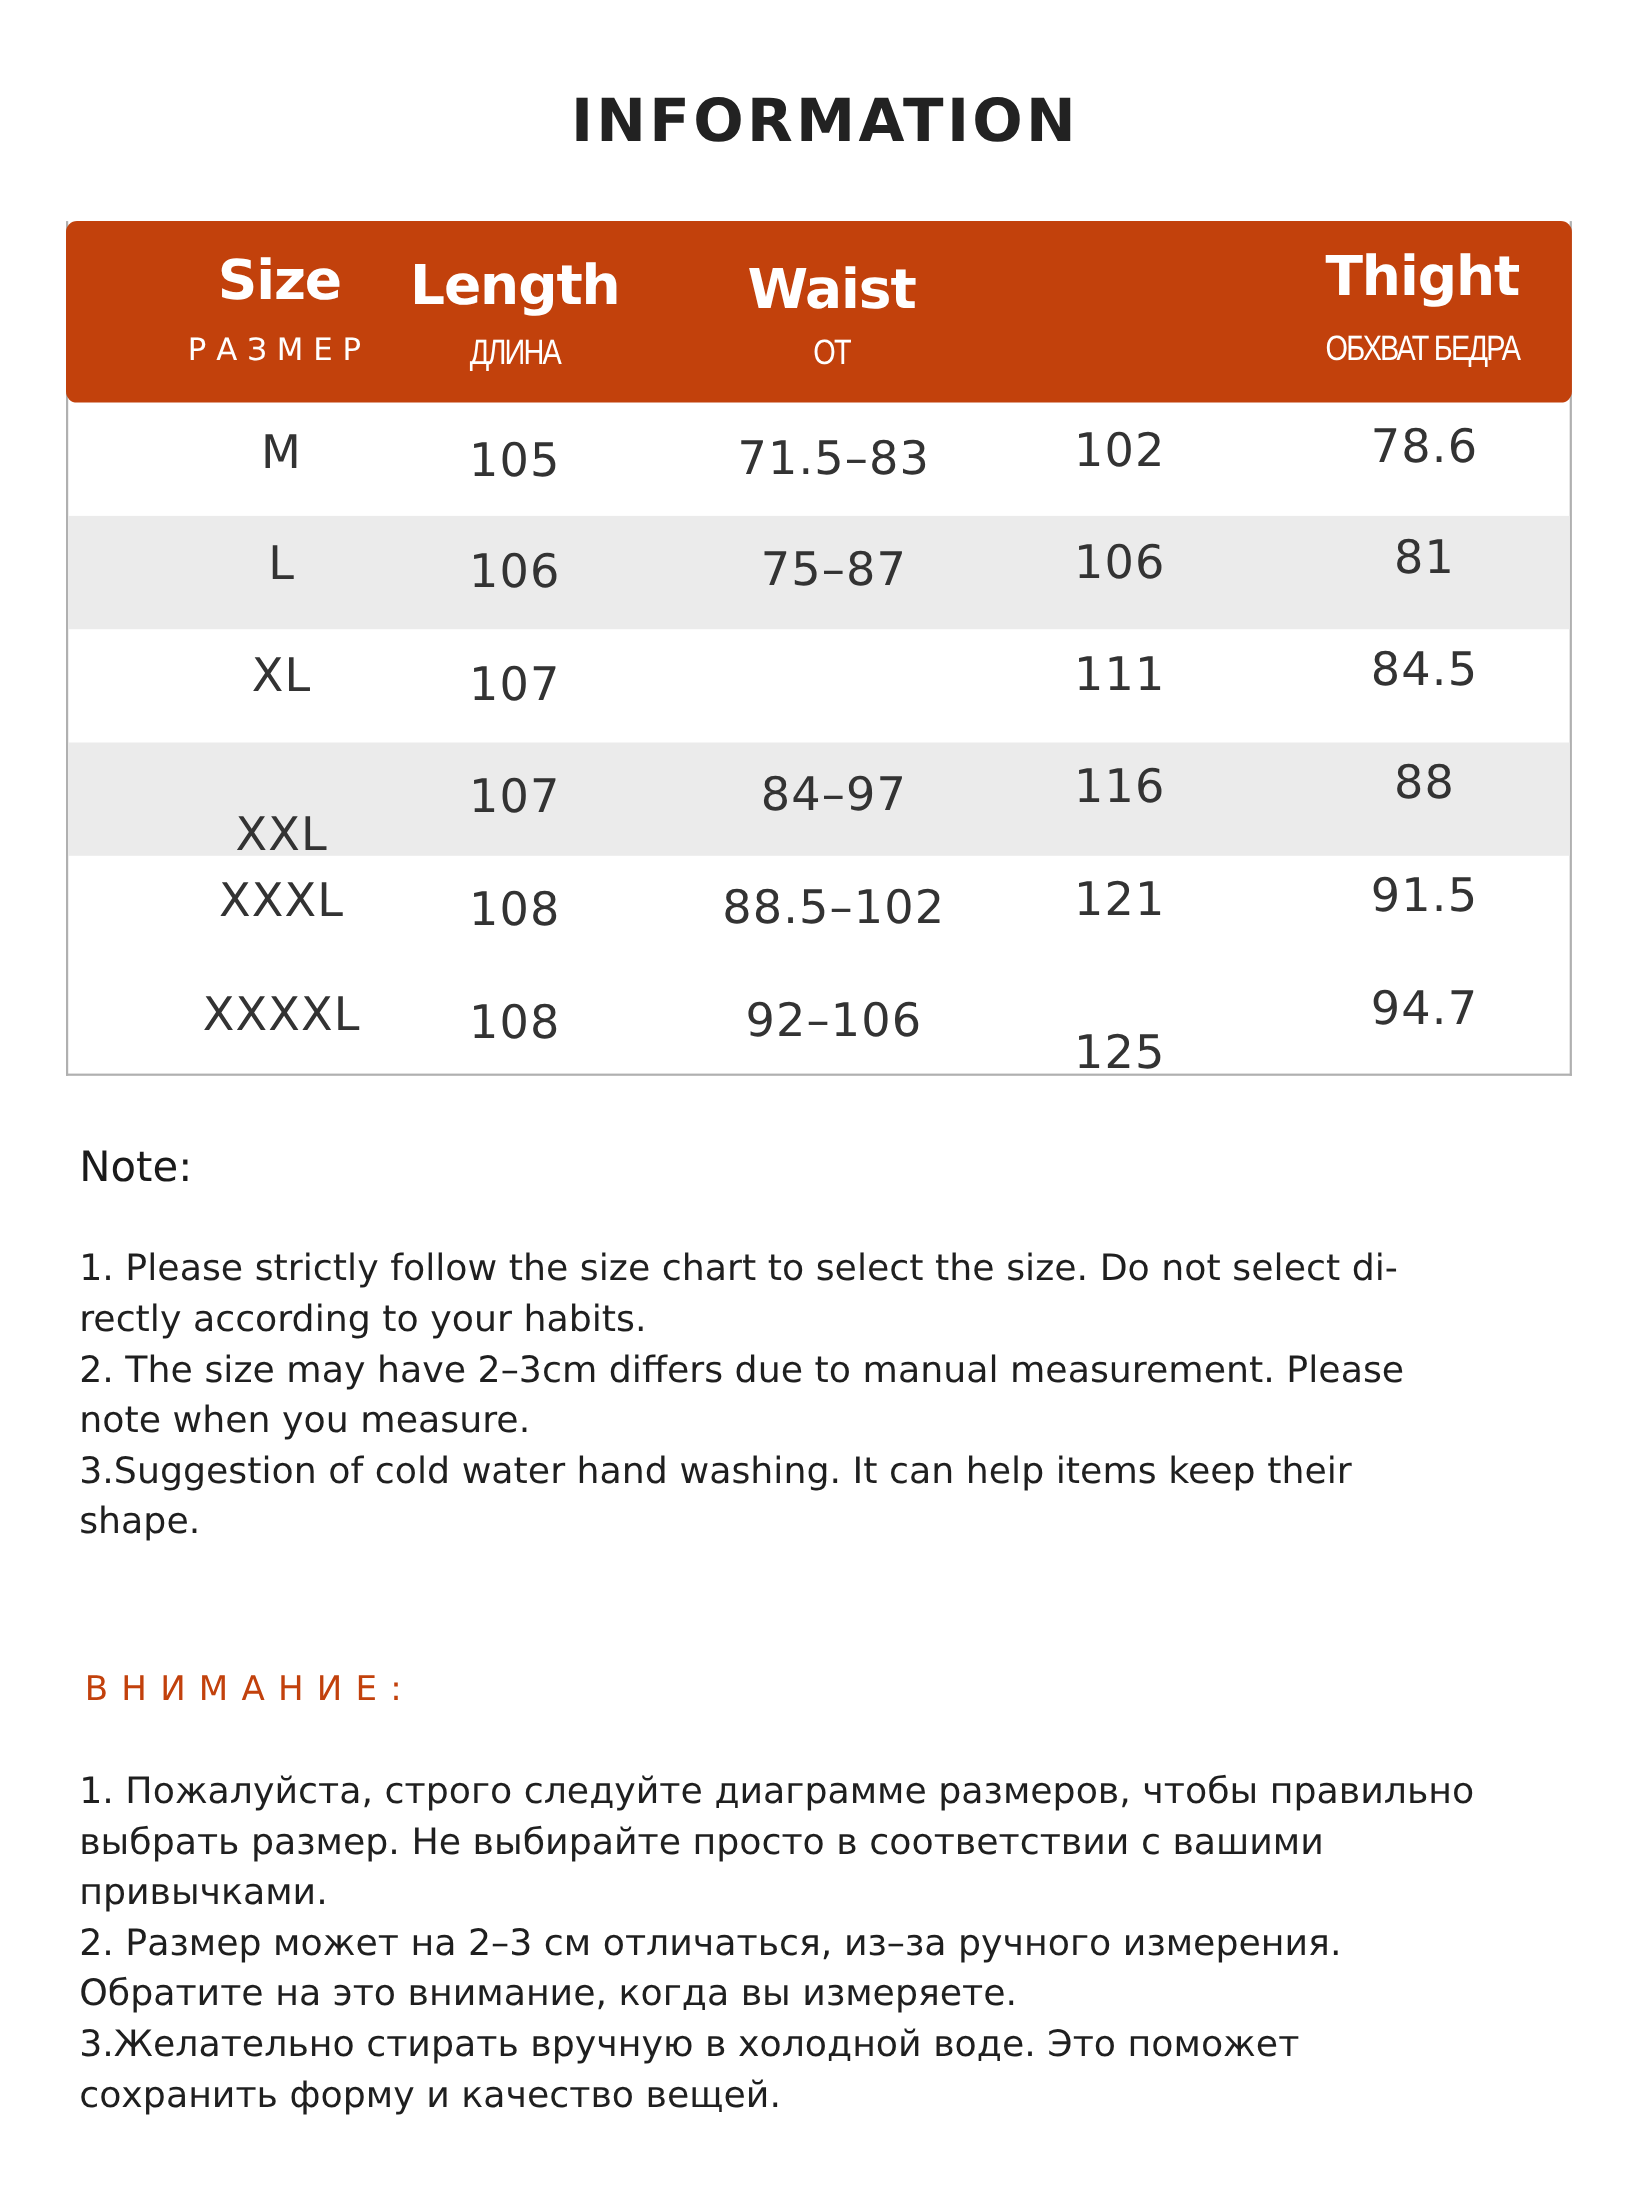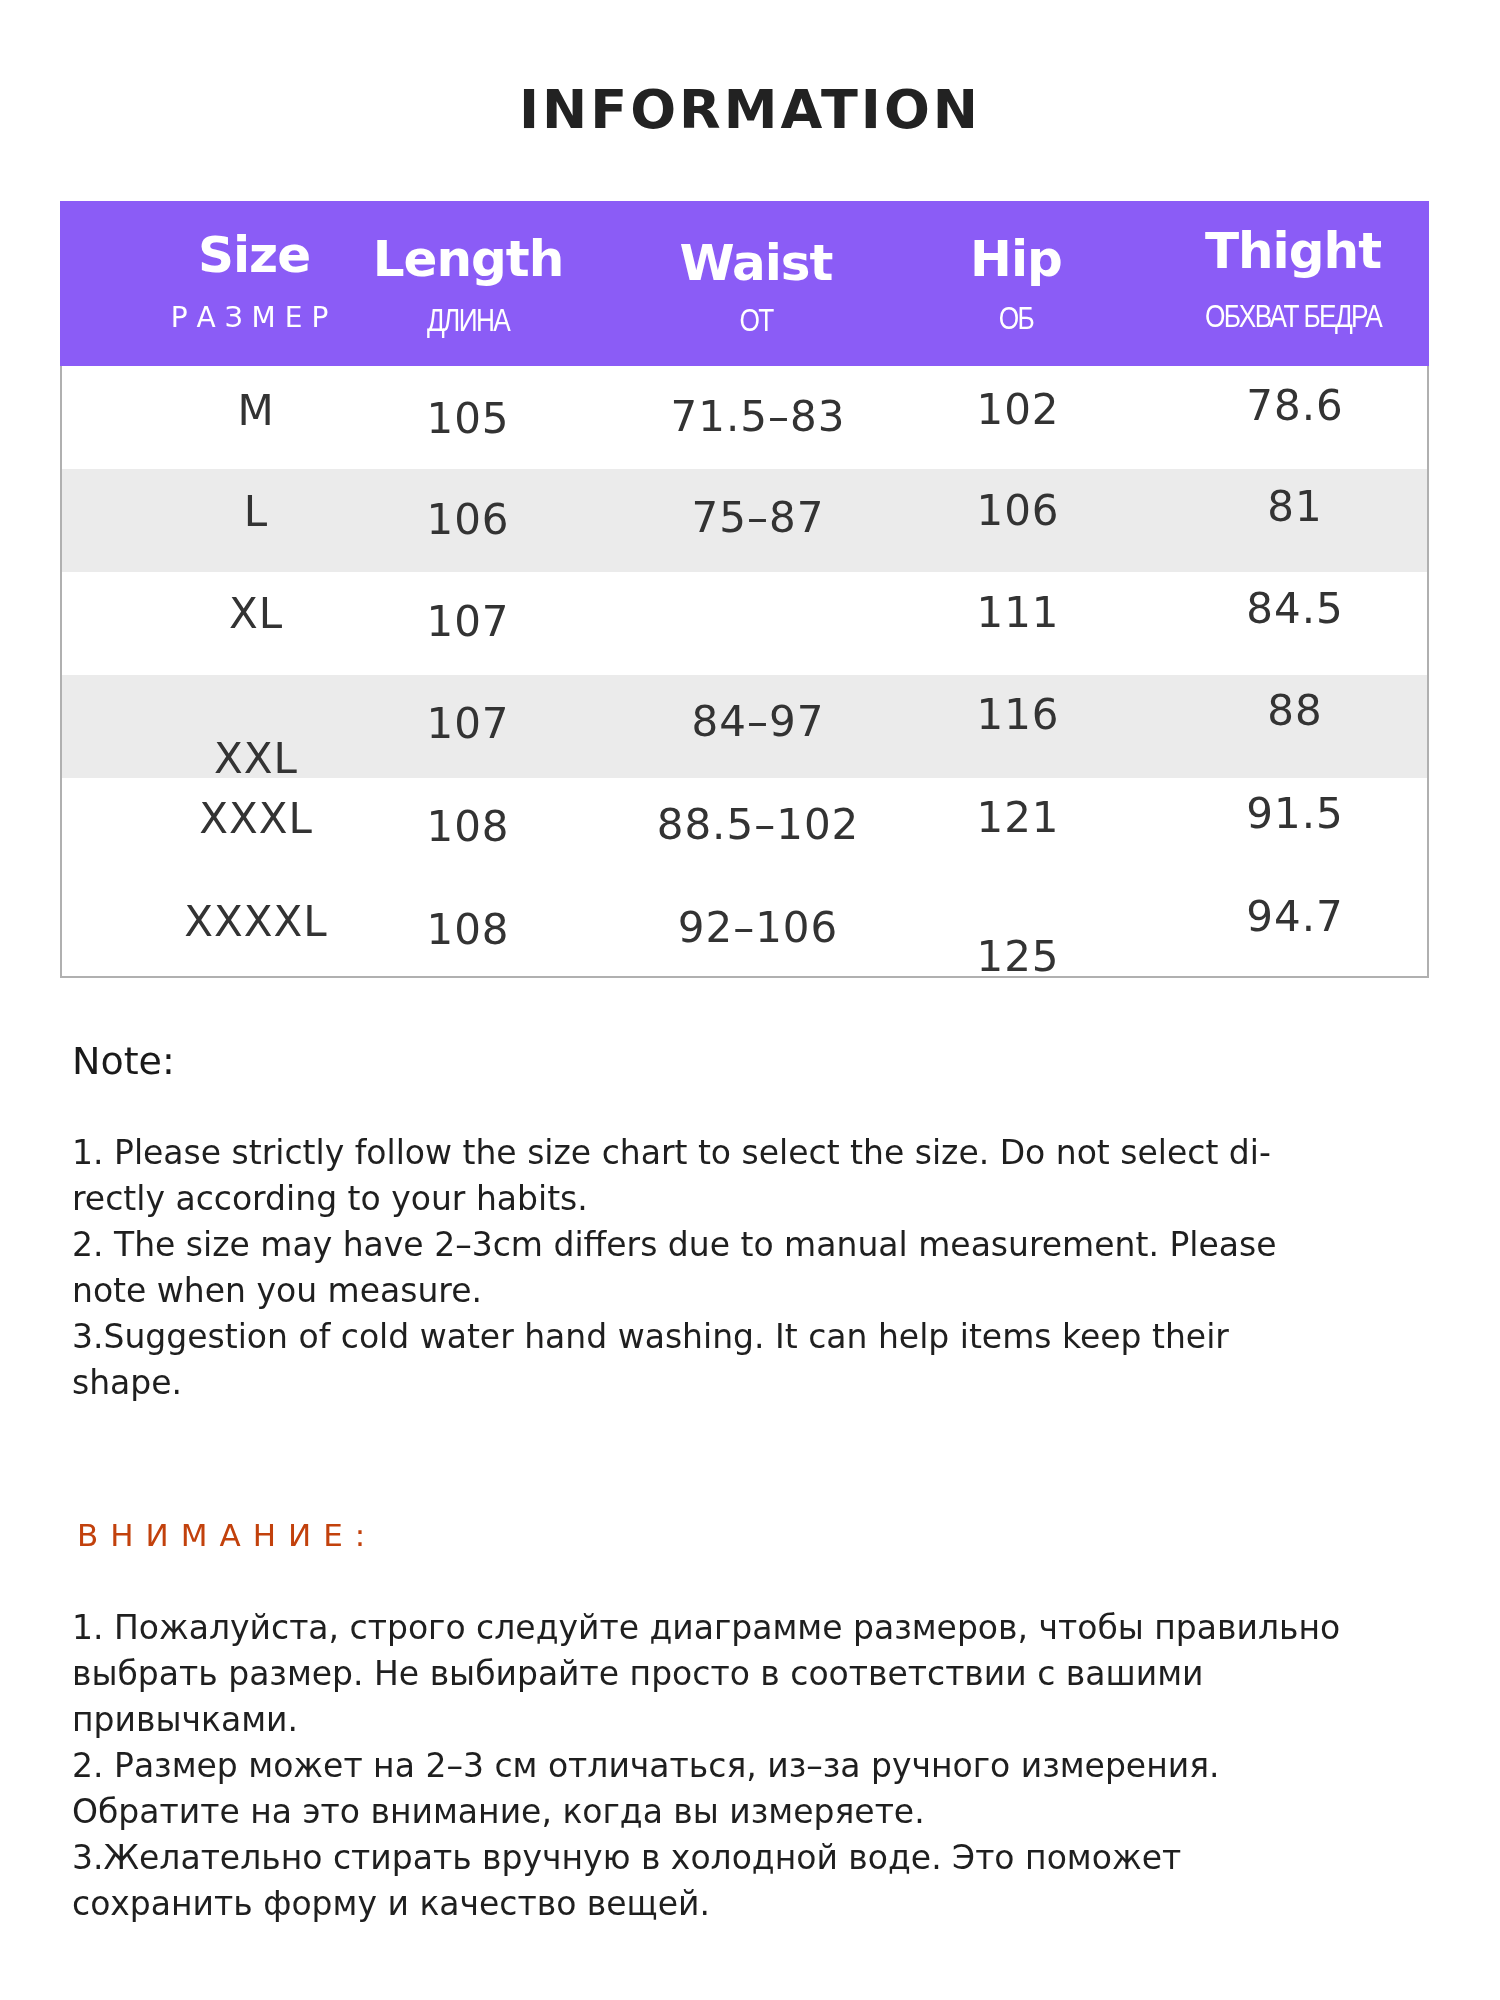--- a/index.html
+++ b/index.html
@@ -34,23 +34,24 @@
       top: 201px;
       width: 1369px;
       border-left: 2px solid #b0b0b0;
       border-right: 2px solid #b0b0b0;
       border-bottom: 2px solid #b0b0b0;
       box-sizing: border-box;
     }
     .thead {
       position: relative;
       height: 165px;
-      background: #8b5cf6;
+      background: #c2410c;
       margin-left: -2px;
       margin-right: -2px;
+      border-radius: 10px;
     }
     .th {
       position: absolute;
       top: 0;
       height: 165px;
       width: 300px;
       text-align: center;
       color: #ffffff;
     }
     .th .main {
@@ -154,24 +155,20 @@
       <div class="main" style="top:24px;">Size</div>
       <div class="sub" style="top:98px;">РАЗМЕР</div>
     </div>
     <div class="th" style="left:258px;">
       <div class="main" style="top:28px;">Length</div>
       <div class="sub" style="top:100px;">ДЛИНА</div>
     </div>
     <div class="th" style="left:546px;">
       <div class="main" style="top:32px;">Waist</div>
       <div class="sub" style="top:100px;">ОТ</div>
-    </div>
-    <div class="th" style="left:806px;">
-      <div class="main" style="top:28px;">Hip</div>
-      <div class="sub" style="top:98px;">ОБ</div>
     </div>
     <div class="th" style="left:1083px;">
       <div class="main" style="top:20px;">Thight</div>
       <div class="sub" style="top:96px;">ОБХВАТ БЕДРА</div>
     </div>
   </div>
 
   <div class="trow">
     <div class="td" style="left:44px;top:20px;">M</div>
     <div class="td" style="left:256px;top:28px;">105</div>

